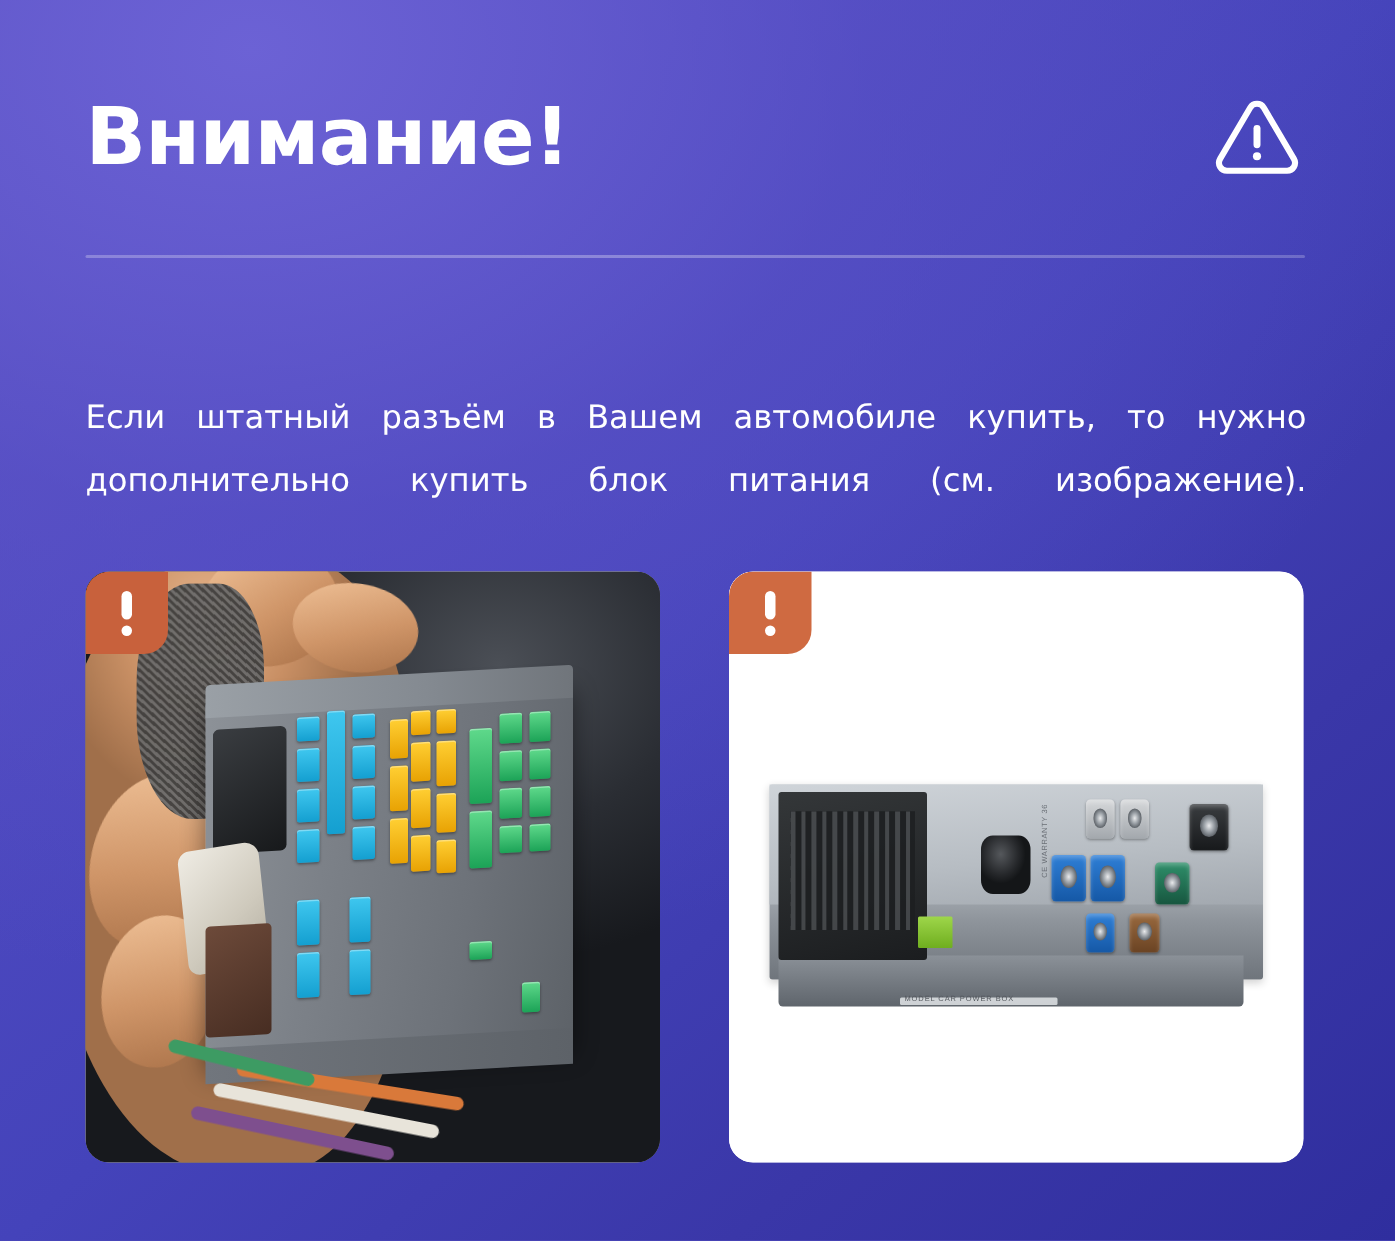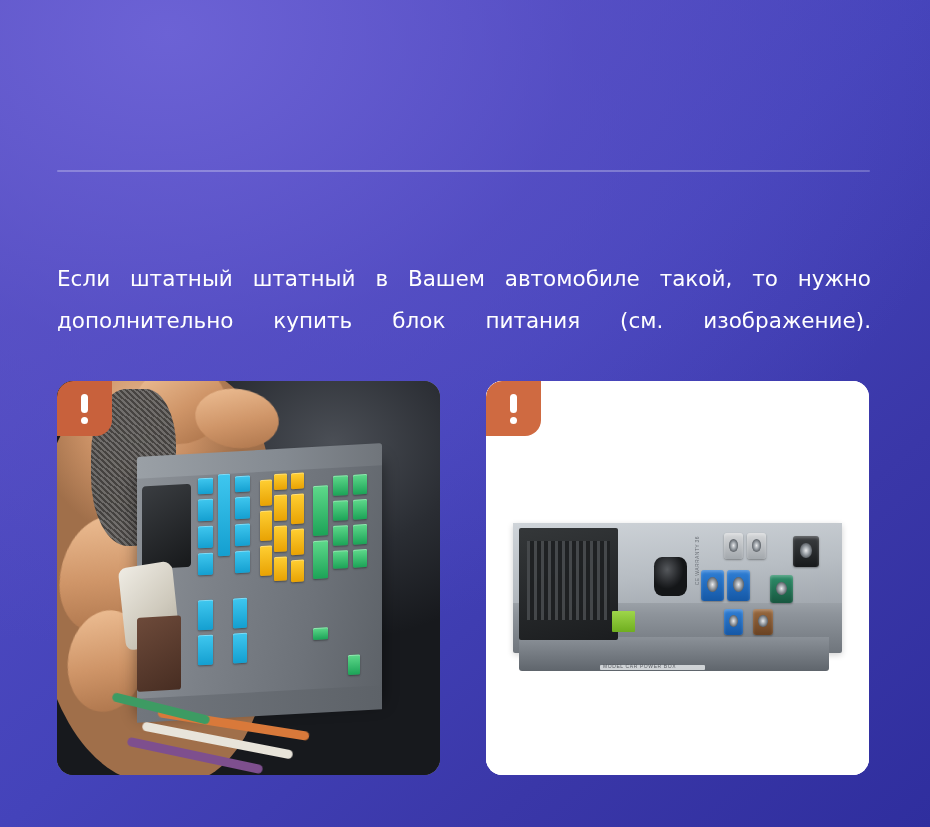--- a/index.html
+++ b/index.html
@@ -310,24 +310,32 @@
     letter-spacing: 0.6px;
     font-family: "Liberation Sans", sans-serif;
     white-space: nowrap;
   }
 </style>
 </head>
 <body>
 
 <div id="banner">
 
+  <div id="header">
+    <h1 id="page-title">Внимание!</h1>
+    <svg id="warning-icon" viewBox="0 0 64 64" fill="none">
+      <path d="M32 9.5c-1.9 0-3.7 1-4.7 2.7L6.6 47.4c-1 1.7-1 3.8 0 5.5 1 1.7 2.8 2.7 4.7 2.7h41.4c1.9 0 3.7-1 4.7-2.7 1-1.7 1-3.8 0-5.5L36.7 12.2c-1-1.7-2.8-2.7-4.7-2.7z" stroke="#ffffff" stroke-width="4.2" stroke-linejoin="round"></path>
+      <rect x="29.6" y="24" width="4.8" height="16" rx="2.4" fill="#ffffff"></rect>
+      <circle cx="32" cy="45.6" r="2.8" fill="#ffffff"></circle>
+    </svg>
+  </div>
 
   <div id="divider"></div>
 
-  <p id="description">Если штатный штатный в Вашем автомобиле такой, то нужно дополнительно купить блок питания (см. изображение).</p>
+  <p id="description">Если штатный разъём в Вашем автомобиле купить, то нужно дополнительно купить блок питания (см. изображение).</p>
 
   <div id="cards">
 
     <div class="photo-card">
       <div class="photo photo-left">
         <div class="lp-hand"></div>
         <div class="lp-finger lp-f1"></div>
         <div class="lp-finger lp-f2"></div>
         <div class="lp-finger lp-f3"></div>
         <div class="lp-finger lp-f4"></div>

